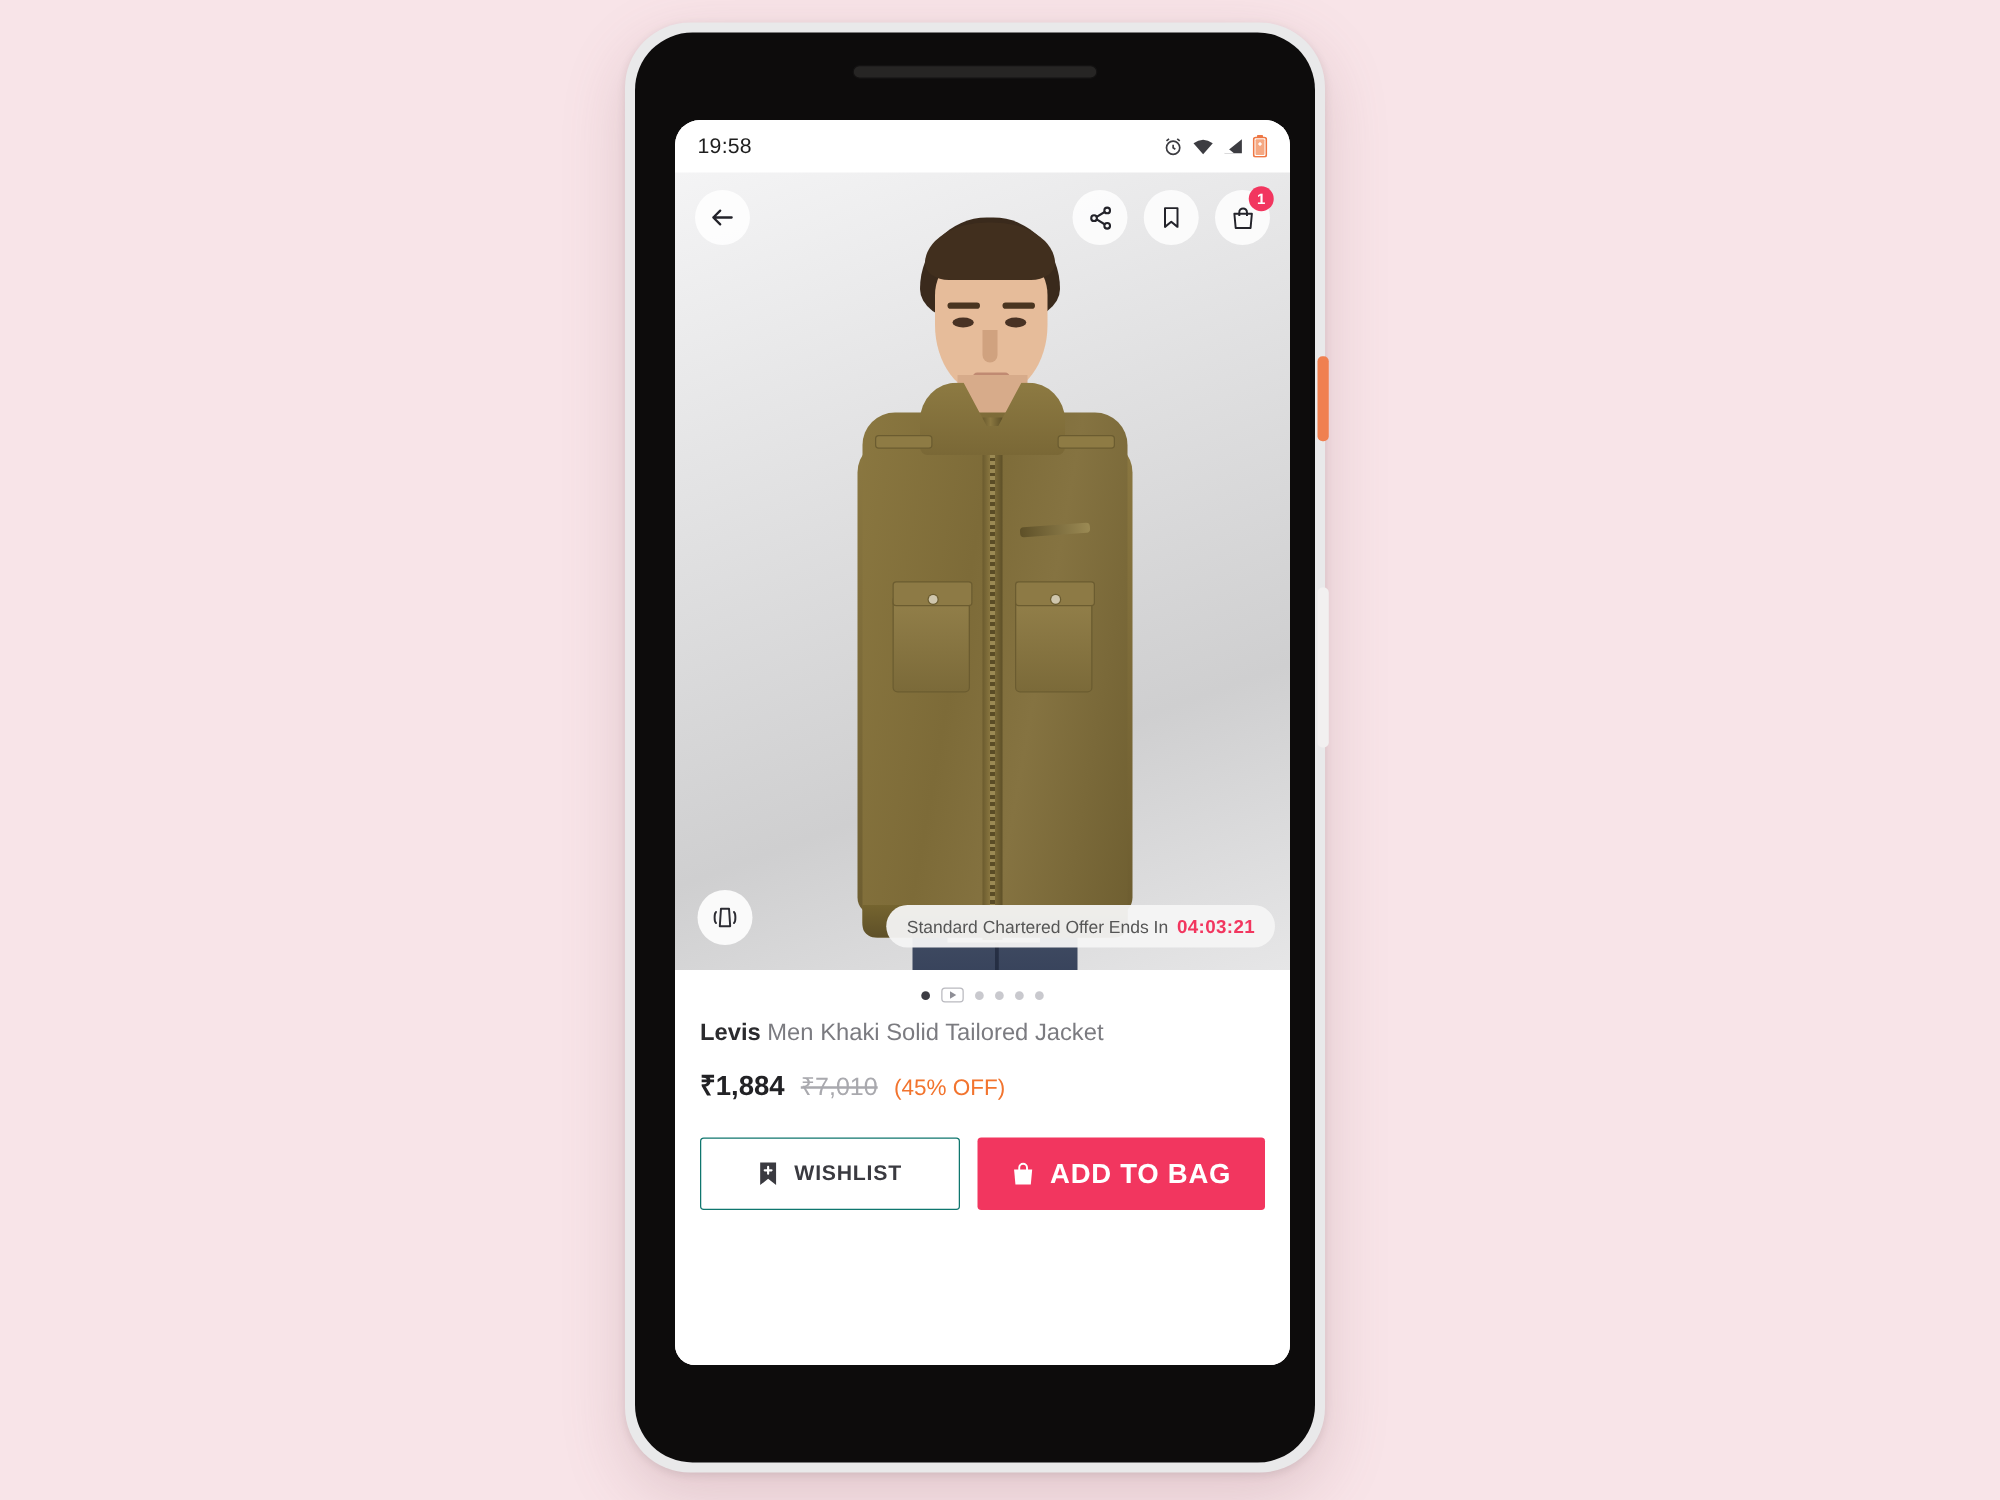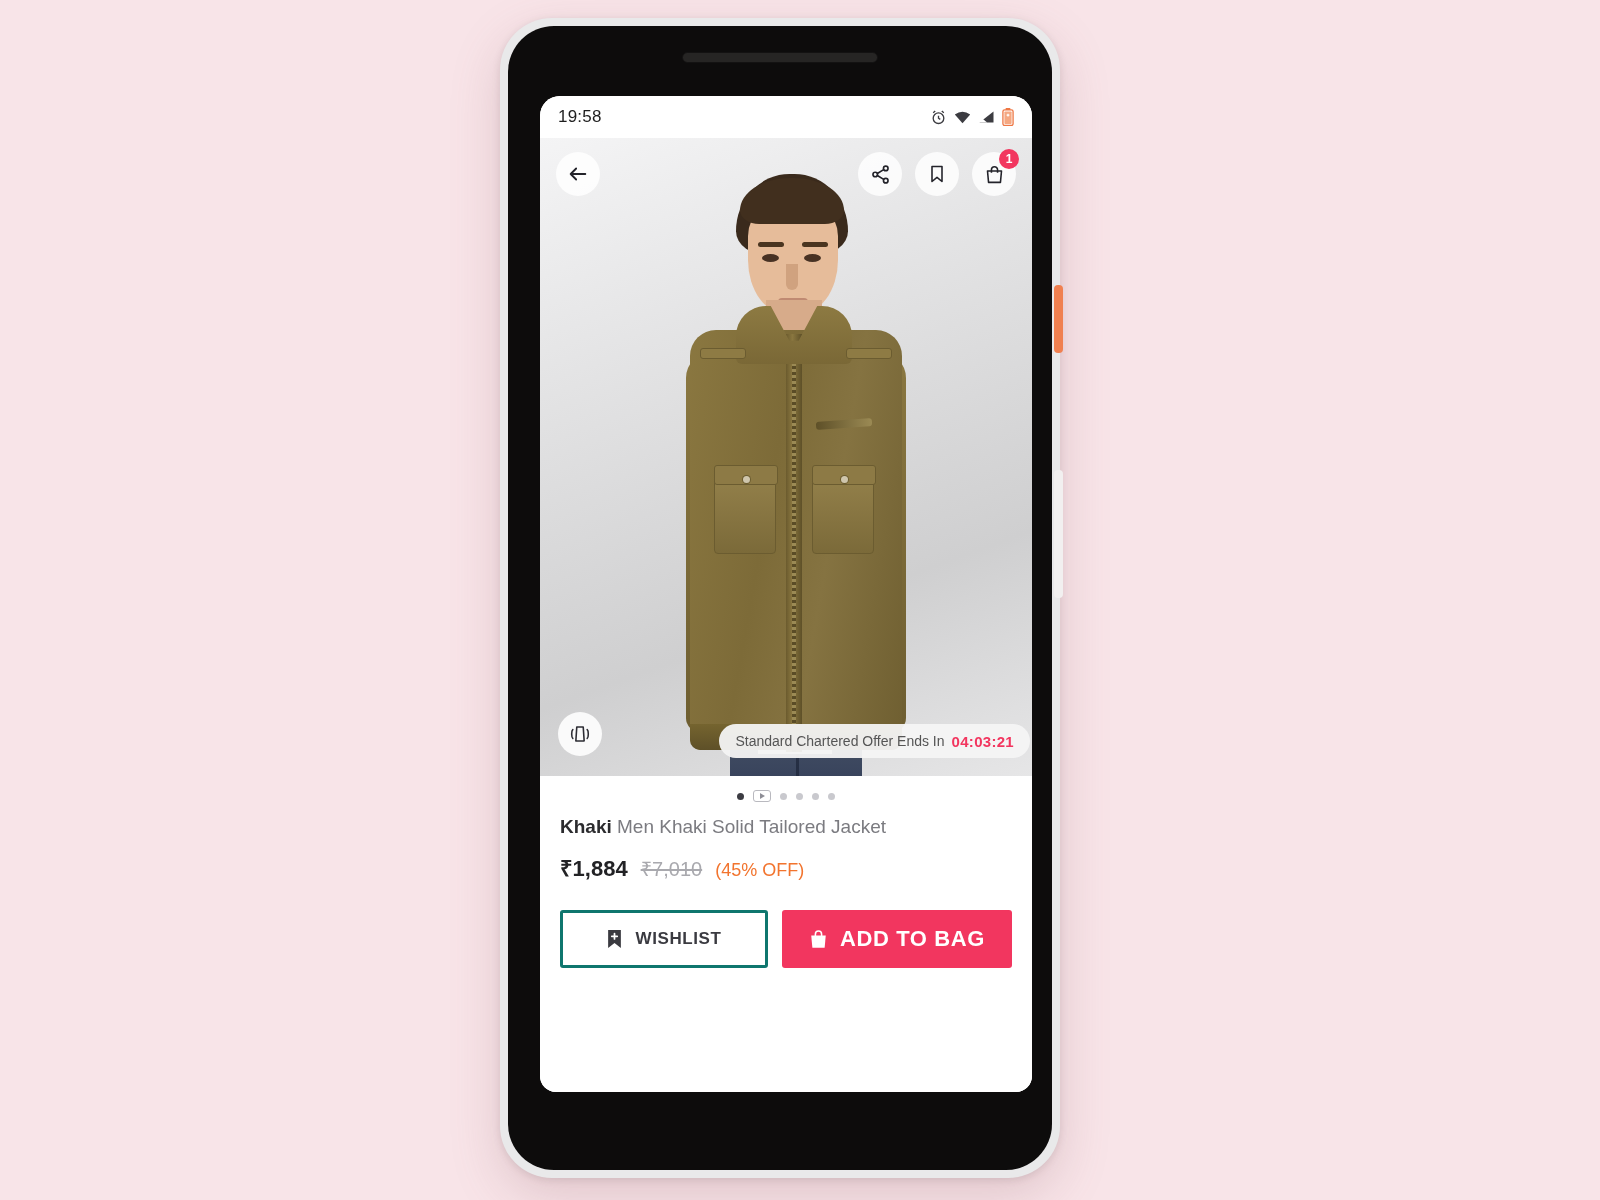--- a/index.html
+++ b/index.html
@@ -250,21 +250,21 @@
   #view360-button {
     position: absolute; left: 18px; bottom: 20px;
     width: 44px; height: 44px; border-radius: 50%;
     background: rgba(255,255,255,0.88);
     display: flex; align-items: center; justify-content: center;
     z-index: 6;
   }
 
   
   #offer-strip {
-    position: absolute; right: 2px; bottom: 18px;
+    position: absolute; right: 12px; bottom: 18px;
     height: 34px;
     background: rgba(244,244,244,0.95);
     border-radius: 17px;
     display: flex; align-items: center;
     padding: 0 16px; gap: 7px;
     z-index: 6;
   }
   #offer-label { font-size: 14px; color: #555; }
   #offer-timer { font-size: 15px; color: #f2365f; font-weight: 700; letter-spacing: .3px; }
 
@@ -307,21 +307,21 @@
   }
   #viewing-count { font-size: 17px; font-weight: 700; color: #2b2b2e; }
   #viewing-label { font-size: 15px; color: #8a8a90; }
 
   #cta-row {
     display: flex; gap: 14px;
     padding-top: 28px;
   }
   #wishlist-button {
     flex: 0 0 208px; height: 58px;
-    border: 3px solid #0f766e;
+    border: 1px solid #0f766e;
     border-radius: 3px;
     background: #fff;
     display: flex; align-items: center; justify-content: center; gap: 12px;
     cursor: pointer;
   }
   #wishlist-label { font-size: 17px; font-weight: 700; color: #3a3a40; letter-spacing: .6px; }
   #addtobag-button {
     flex: 1; height: 58px;
     background: #f2365f;
     border-radius: 3px;
@@ -447,21 +447,21 @@
       <span id="video-chip">
           <i></i>
         </span>
       <span class="dot"></span>
       <span class="dot"></span>
       <span class="dot"></span>
       <span class="dot"></span>
     </div>
 
     <div id="product-title">
-      <span id="product-brand">Khaki</span><span> Men Khaki Solid Tailored Jacket</span>
+      <span id="product-brand">Levis</span><span> Men Khaki Solid Tailored Jacket</span>
     </div>
 
     <div id="price-row">
       <span id="price-current">₹1,884</span>
       <span id="price-original">₹7,010</span>
       <span id="price-discount">(45% OFF)</span>
     </div>
 
 
     <div id="cta-row">

